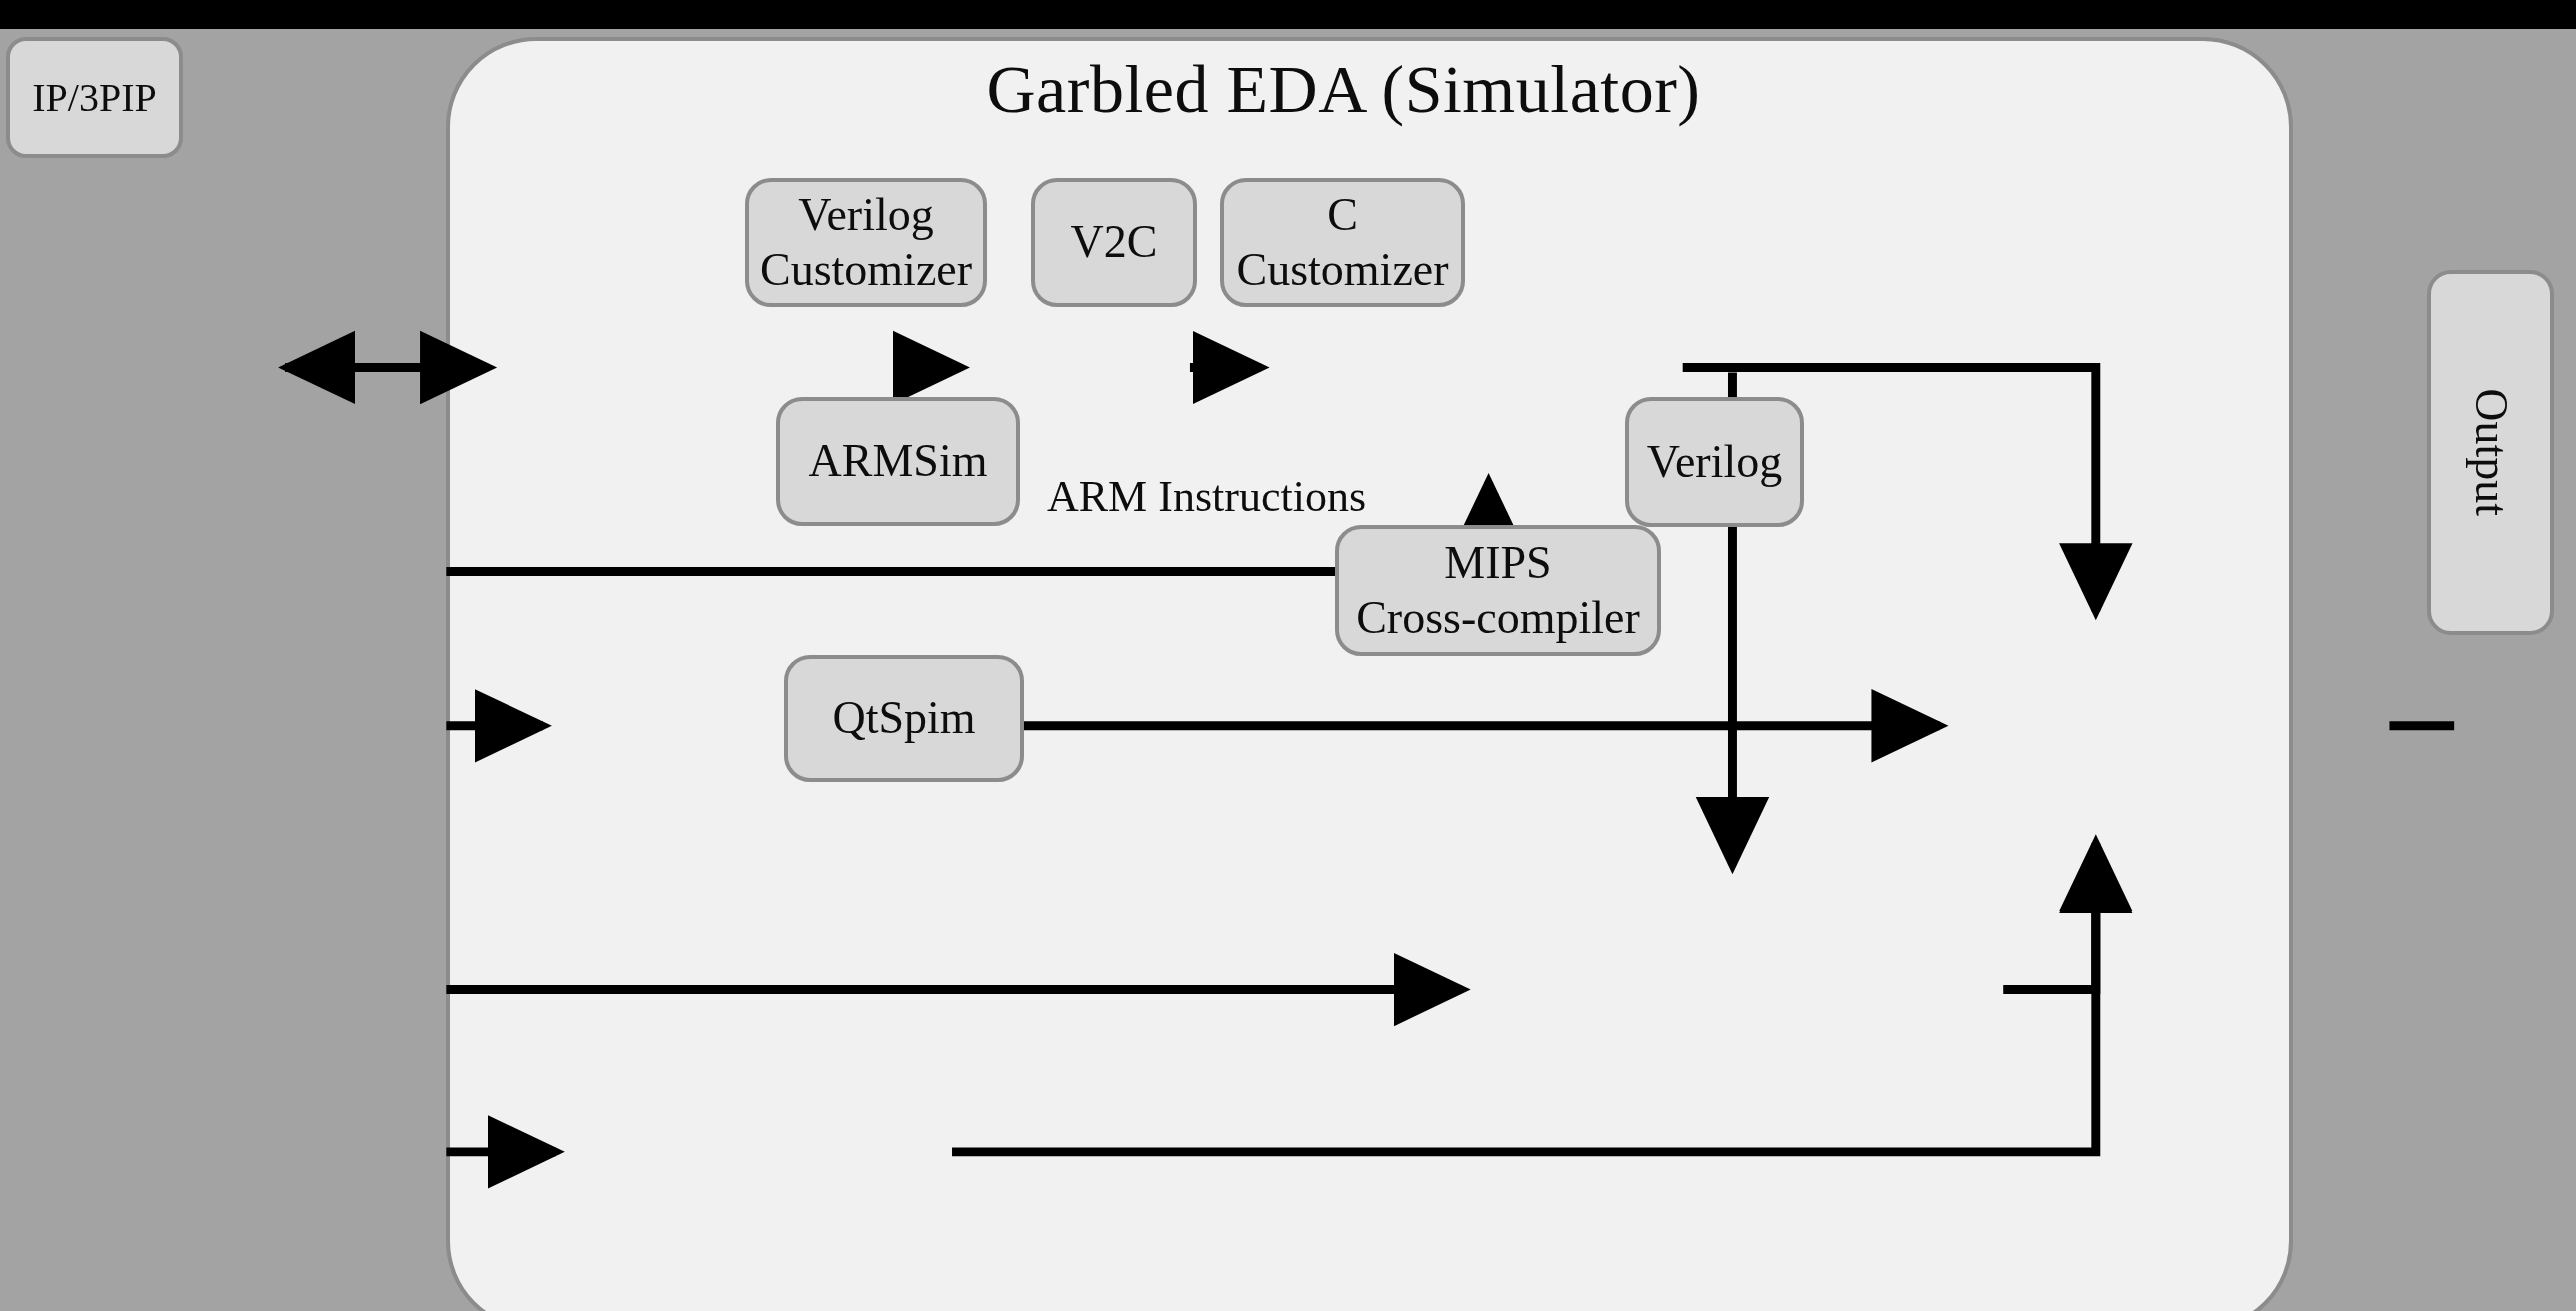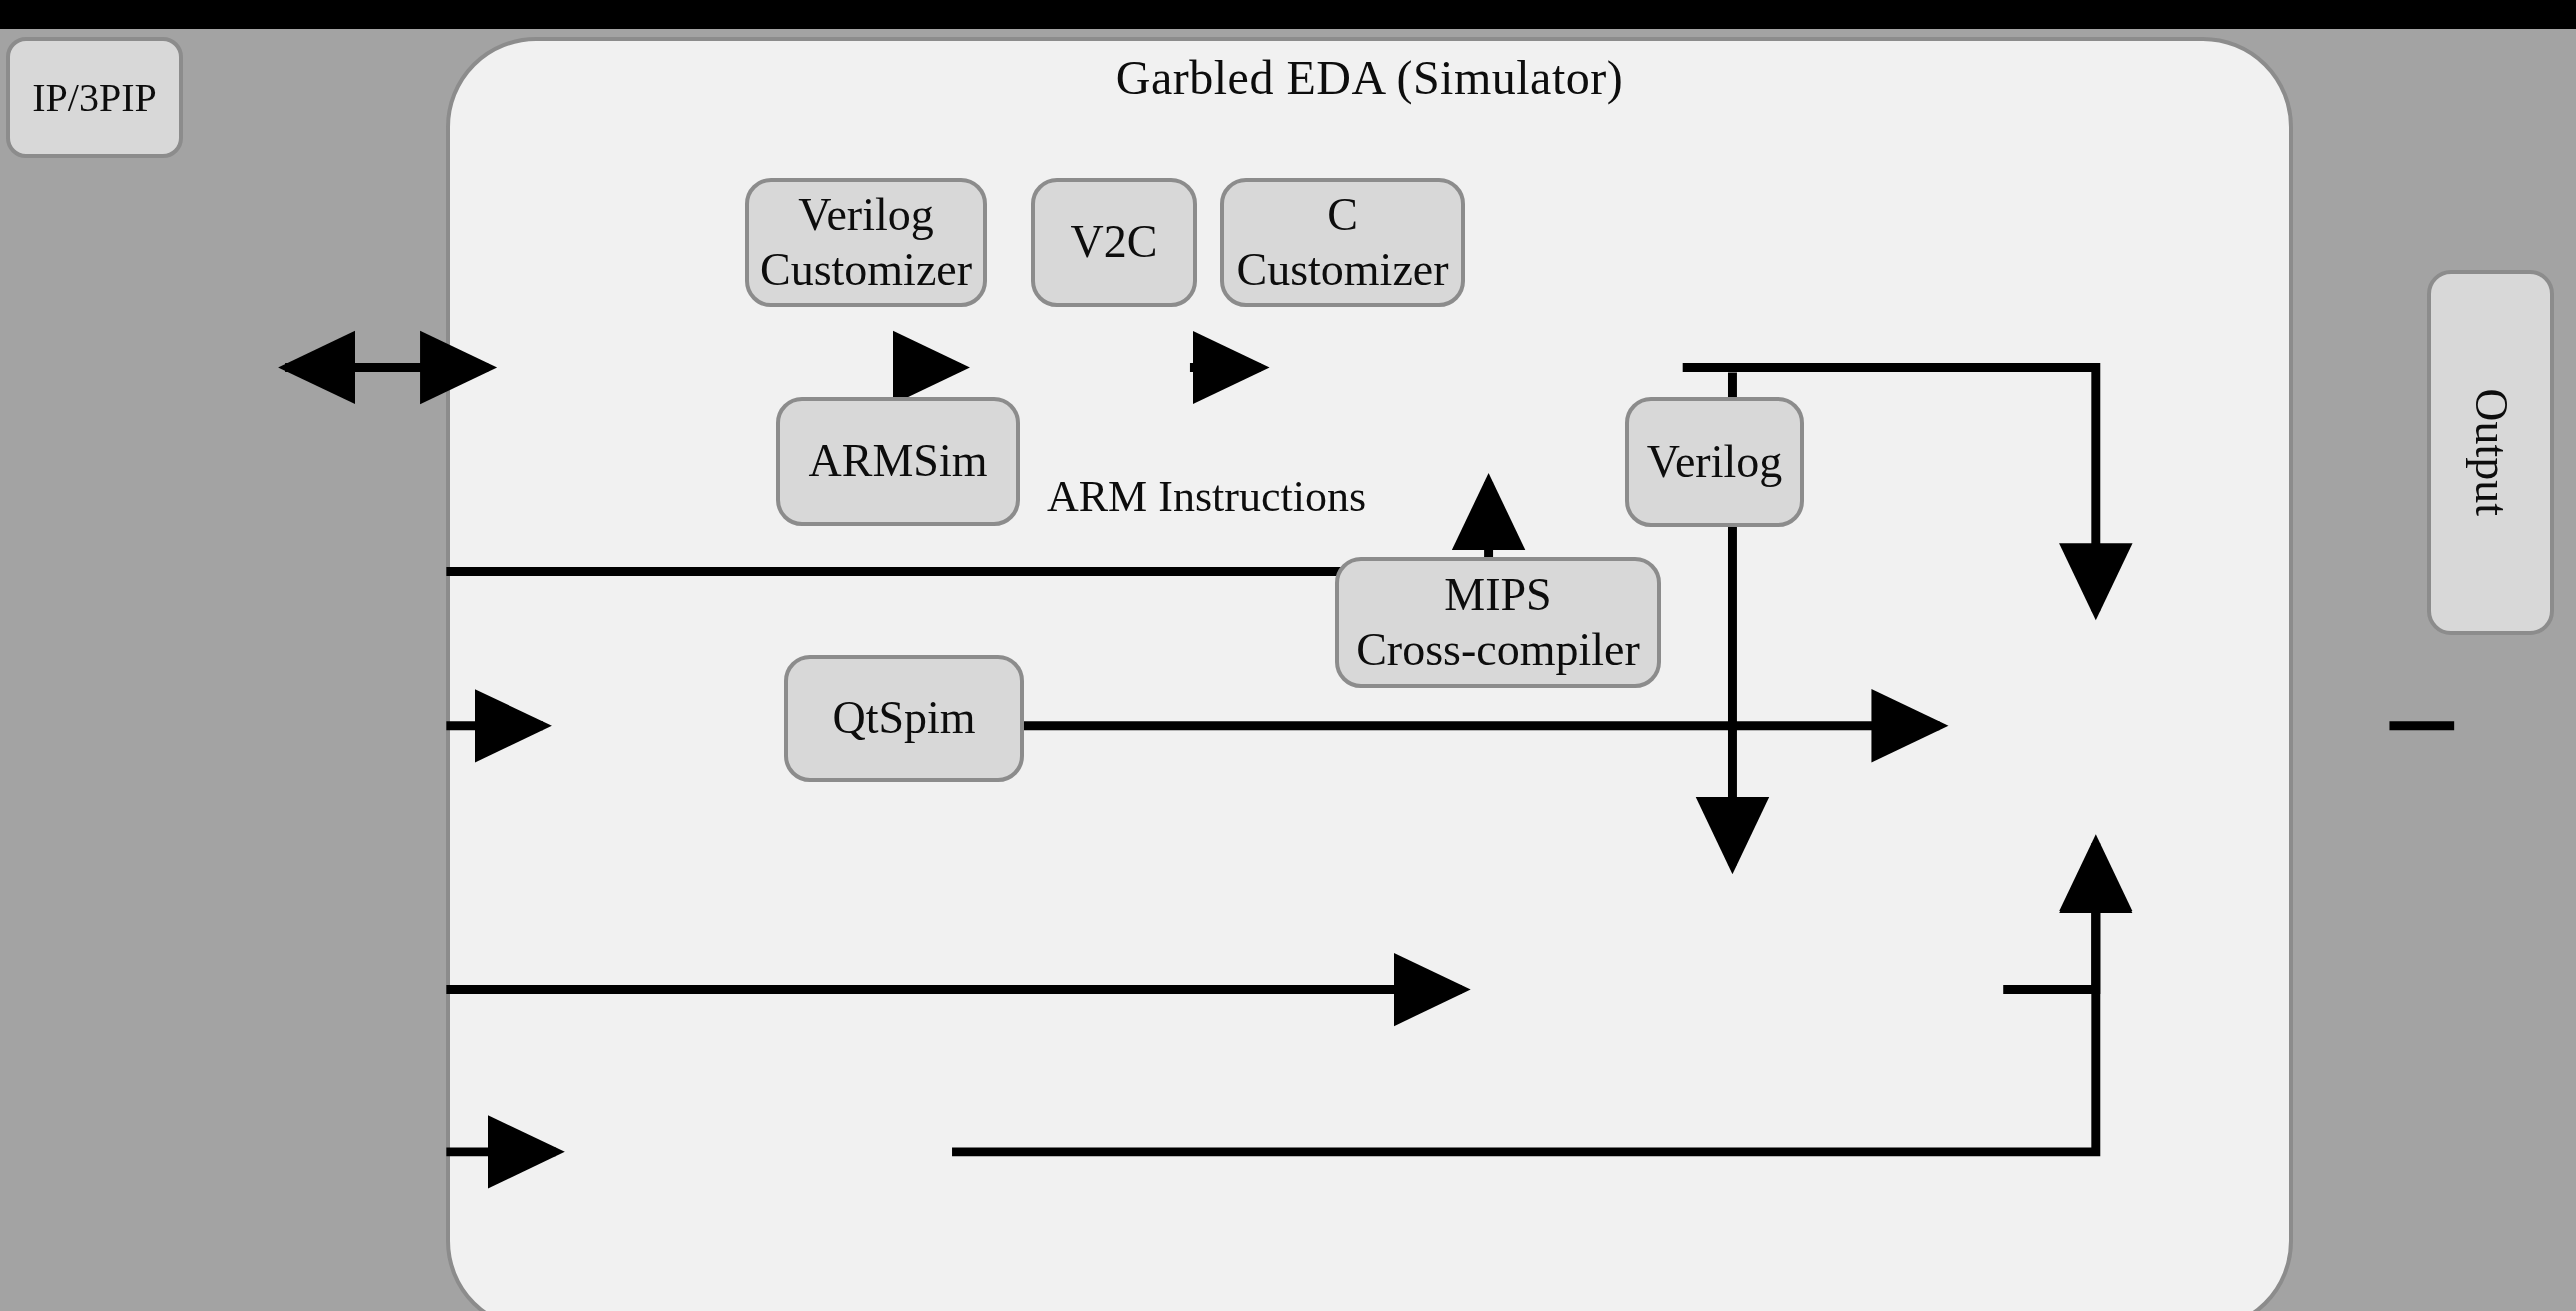--- a/index.html
+++ b/index.html
@@ -22,25 +22,25 @@
     top: 8px;
     width: 1847px;
     height: 1294px;
     background: #f1f1f1;
     border: 4px solid #8c8c8c;
     border-radius: 90px;
     box-sizing: border-box;
   }
   .panel-title {
     position: absolute;
-    left: 446px;
+    left: 420px;
     top: 20px;
     width: 1847px;
     text-align: center;
-    font-size: 48px;
+    font-size: 68px;
     color: #0d0d0d;
     line-height: 1.2;
     letter-spacing: 0.5px;
   }
   .node {
     position: absolute;
     background: #d8d8d8;
     border: 4px solid #8c8c8c;
     border-radius: 26px;
     box-sizing: border-box;
@@ -66,21 +66,21 @@
   .node-ccust {
     left: 774px; top: 141px; width: 245px; height: 129px;
   }
   .node-armsim {
     left: 330px; top: 360px; width: 244px; height: 129px;
   }
   .node-qtspim {
     left: 338px; top: 618px; width: 240px; height: 127px;
   }
   .node-mips {
-    left: 889px; top: 520px; width: 326px; height: 131px;
+    left: 889px; top: 488px; width: 326px; height: 131px;
   }
   .node-garbler {
     left: 1179px; top: 360px; width: 179px; height: 130px;
   }
   .node-output {
     left: 2427px; top: 241px; width: 127px; height: 365px;
     border-radius: 24px;
   }
   .node-output .vtext {
     transform: rotate(90deg);

